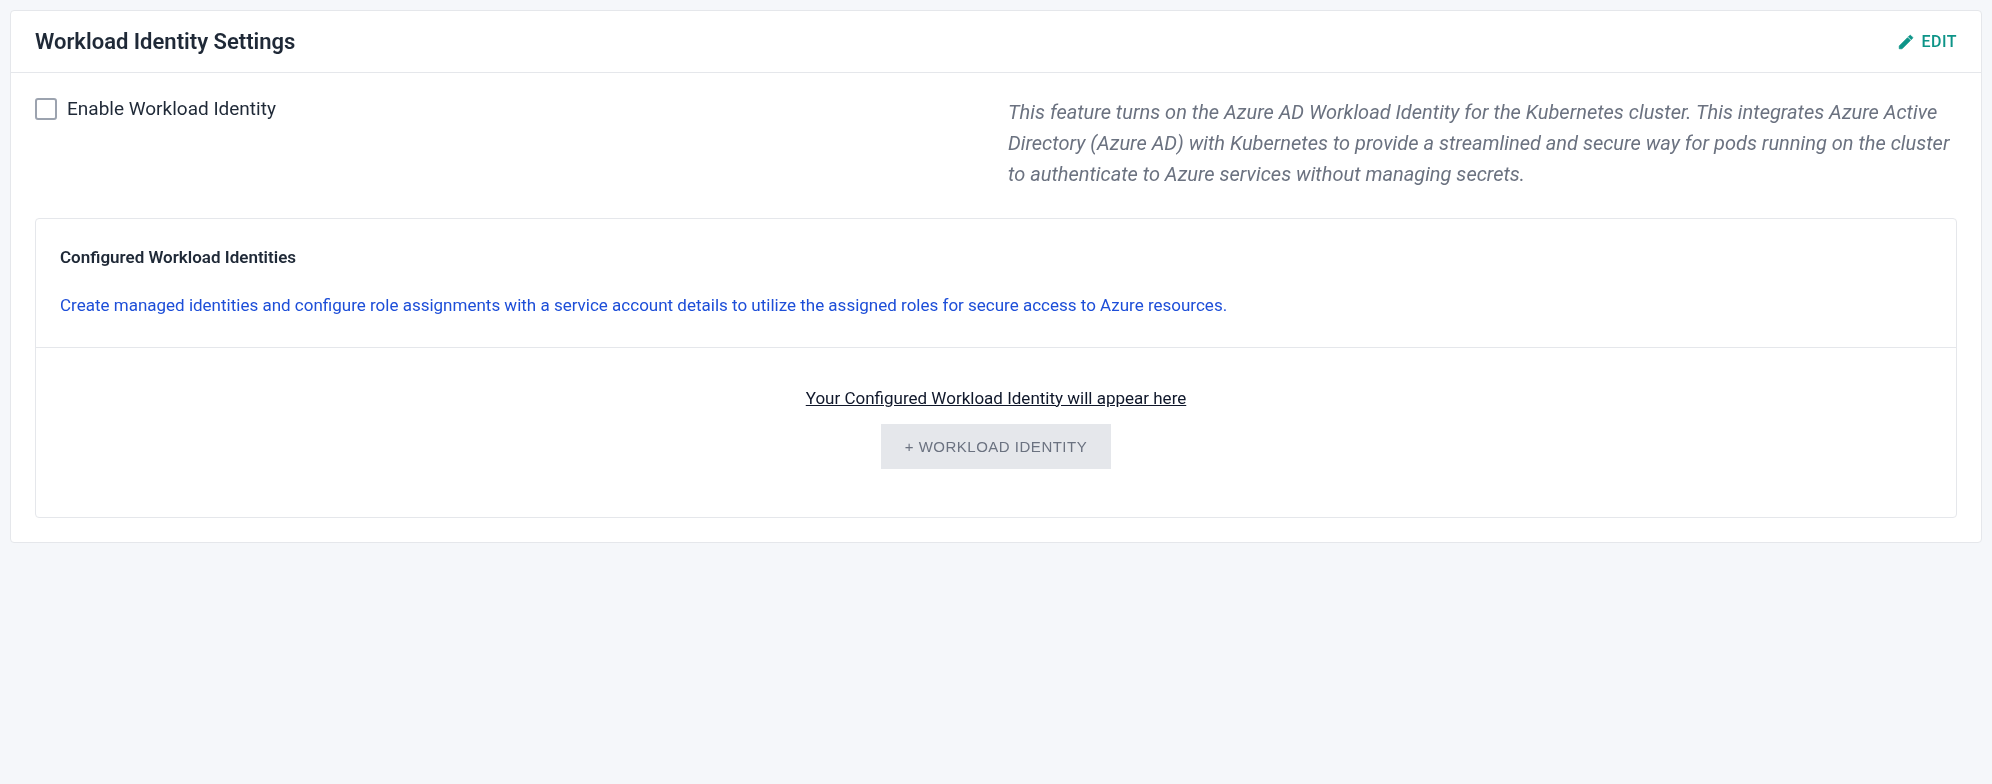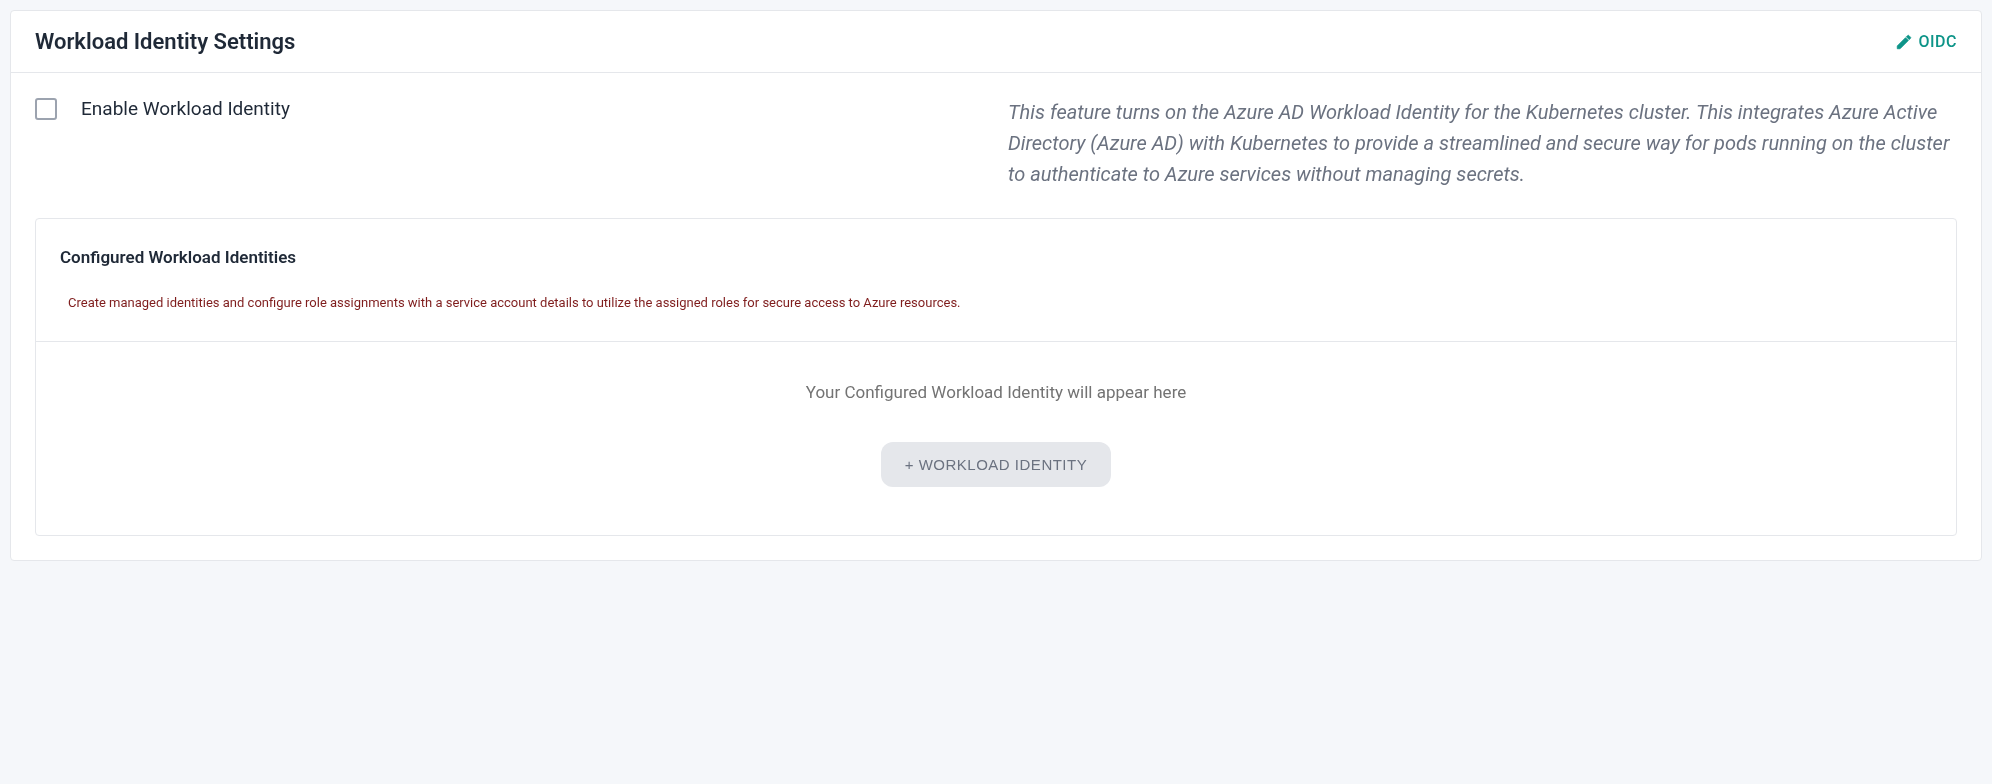--- a/index.html
+++ b/index.html
@@ -62,21 +62,21 @@
     }
     .setting-row {
       display: flex;
       gap: 24px;
       margin-bottom: 28px;
     }
     .setting-left {
       flex: 1;
       display: flex;
       align-items: flex-start;
-      gap: 24px;
+      gap: 10px;
     }
     .setting-right {
       flex: 1;
       font-size: 20px;
       font-style: italic;
       color: #6b7280;
       line-height: 1.55;
     }
     .checkbox {
       width: 22px;
@@ -99,61 +99,61 @@
       padding: 28px 24px;
       border-bottom: 1px solid #e5e7eb;
     }
     .inner-card-title {
       font-size: 17px;
       font-weight: 600;
       color: #1f2937;
       margin-bottom: 26px;
     }
     .inner-card-desc {
-      font-size: 13px;
-      color: #7f1d1d;
+      font-size: 17px;
+      color: #1d4ed8;
       line-height: 1.5;
-      margin-left: 8px;
     }
     .inner-card-body {
       padding: 40px 24px 48px;
       text-align: center;
     }
     .empty-text {
       font-size: 17px;
-      color: #737373;
-      margin-bottom: 40px;
+      color: #0f172a;
+      margin-bottom: 16px;
+      text-decoration: underline;
     }
     .add-button {
       display: inline-flex;
       align-items: center;
       justify-content: center;
       background: #e5e7eb;
       color: #6b7280;
       border: none;
       padding: 14px 24px;
       font-size: 15px;
       font-weight: 500;
       letter-spacing: 0.5px;
-      border-radius: 12px;
+      border-radius: 0;
       cursor: pointer;
     }
   </style>
 </head>
 <body>
 
 <div class="card">
   <div class="card-header">
     <div class="header-top">
       <h2 class="card-title">Workload Identity Settings</h2>
       <a class="edit-link">
         <svg viewBox="0 0 24 24">
           <path d="M3 17.25V21h3.75L17.81 9.94l-3.75-3.75L3 17.25zM20.71 7.04a1 1 0 0 0 0-1.41l-2.34-2.34a1 1 0 0 0-1.41 0l-1.83 1.83 3.75 3.75 1.83-1.83z"></path>
         </svg>
-        <span>OIDC</span>
+        <span>EDIT</span>
       </a>
     </div>
   </div>
 
   <div class="card-body">
 
     <div class="setting-row">
       <div class="setting-left">
         <div class="checkbox"></div>
         <div class="setting-label">Enable Workload Identity</div>

